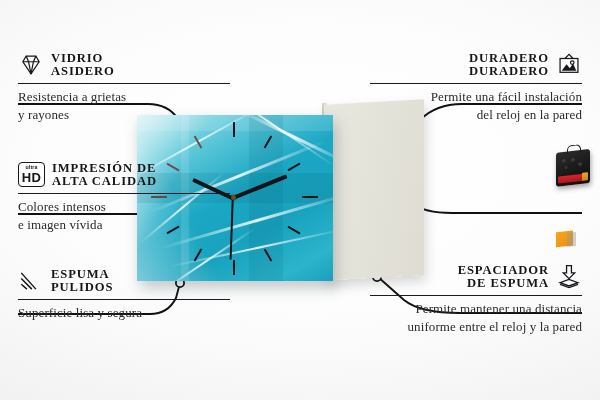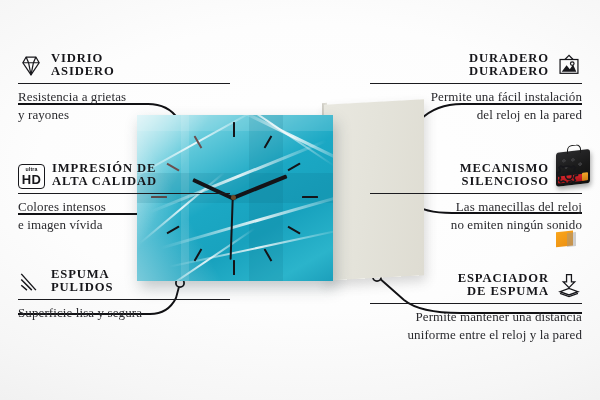--- a/index.html
+++ b/index.html
@@ -10,21 +10,21 @@
   }
   #stage{
     position:relative;width:600px;height:400px;overflow:hidden;
     background:
       radial-gradient(120% 95% at 52% 42%, #ffffff 0%, #fdfdfd 38%, #f6f6f6 62%, #eeeeee 82%, #e8e8e8 100%);
   }
   .svg-layer{position:absolute;left:0;top:0;width:600px;height:400px;pointer-events:none;}
 
   
   .feature{position:absolute;width:212px;}
-  .feature .head{display:flex;align-items:flex-end;gap:7px;}
+  .feature .head{display:flex;align-items:flex-start;gap:7px;}
   .feature.left .head{justify-content:flex-start;}
   .feature.right .head{justify-content:flex-end;}
   .titles{display:flex;flex-direction:column;line-height:1.06;}
   .feature.right .titles{align-items:flex-end;text-align:right;}
   .t-line{
     font-size:12.6px;font-weight:700;letter-spacing:.9px;color:#16161a;
     white-space:nowrap;
   }
   .rule{height:1.6px;background:#1b1b1f;margin:4px 0 4px 0;width:100%;}
   .desc{
@@ -246,37 +246,22 @@
         <rect x="5" y="8" width="22" height="17"></rect>
         <path d="M7 23 L13 15 L17 20 L21 14 L25 23 Z" fill="#17171b" stroke="none"></path>
         <circle cx="20" cy="13" r="2.2"></circle>
       </svg>
     </div>
     <div class="rule"></div>
     <div class="desc">Permite una fácil instalación
 del reloj en la pared</div>
   </div>
 
-  <div class="feature right" style="left:370px;top:162px;">
-    <div class="head">
-      <div class="titles">
-        <span class="t-line">MECANISMO</span>
-        <span class="t-line">SILENCIOSO</span>
-      </div>
-      <svg class="ico" viewBox="0 0 32 32" fill="none" stroke="#17171b" stroke-width="2">
-        <path d="M16 4 l3 1.2 2.6-1.6 2.2 2.2-1.6 2.6 1.2 3 3 .6v3.1l-3 .6-1.2 3 1.6 2.6-2.2 2.2-2.6-1.6-3 1.2-.6 3h-3.1l-.6-3-3-1.2-2.6 1.6-2.2-2.2 1.6-2.6-1.2-3-3-.6v-3.1l3-.6 1.2-3-1.6-2.6 2.2-2.2 2.6 1.6 3-1.2z"></path>
-        <circle cx="16" cy="16" r="4.2"></circle>
-      </svg>
-    </div>
-    <div class="rule"></div>
-    <div class="desc">Las manecillas del reloj
-no emiten ningún sonido</div>
-  </div>
-
-  <div class="feature right" style="left:370px;top:272px;">
+
+  <div class="feature right" style="left:370px;top:264px;">
     <div class="head">
       <div class="titles">
         <span class="t-line">ESPACIADOR</span>
         <span class="t-line">DE ESPUMA</span>
       </div>
       <svg class="ico" viewBox="0 0 32 32" fill="none" stroke="#17171b" stroke-width="1.6">
         <path d="M13 2 h6 v9 h4 l-7 7 -7 -7 h4 z"></path>
         <path d="M16 19 L5 23 L16 27 L27 23 Z"></path>
         <path d="M5 25 L16 29 L27 25"></path>
       </svg>

